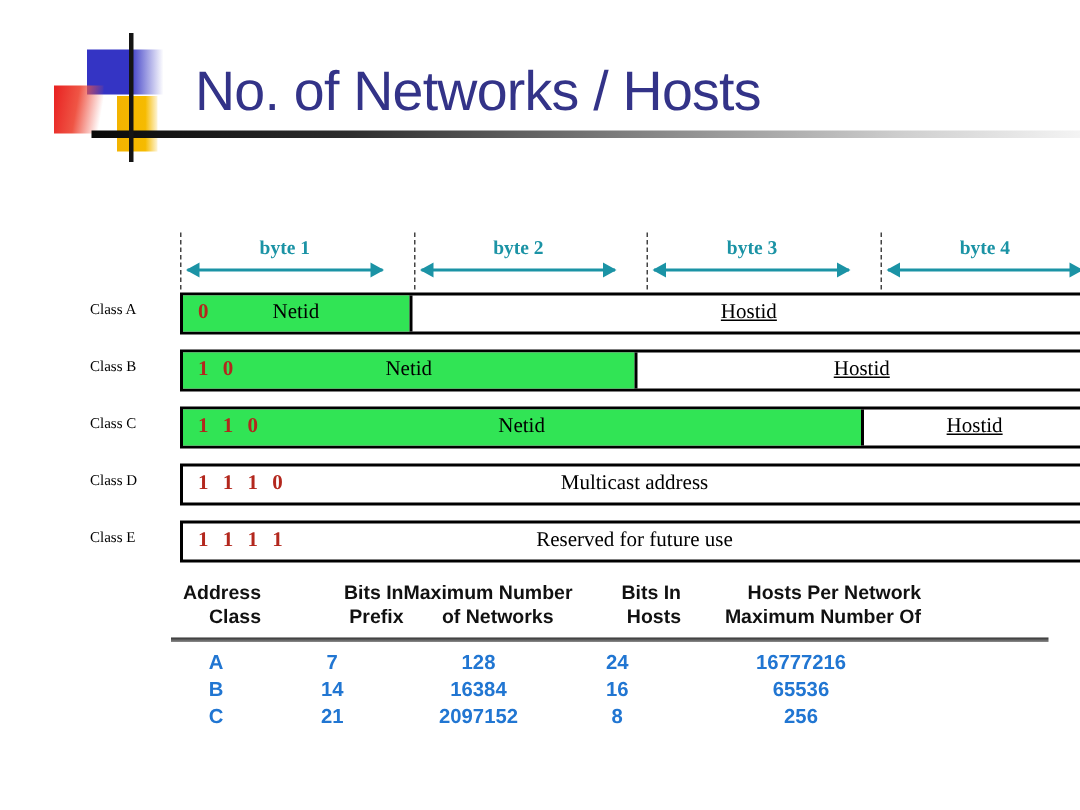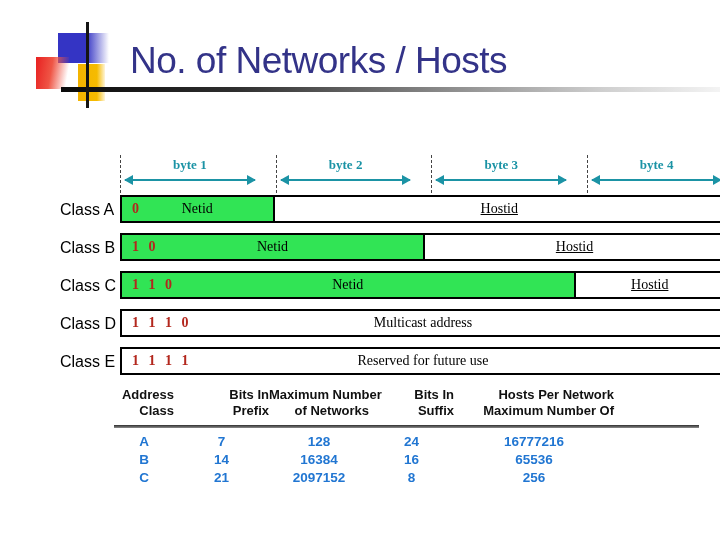--- a/index.html
+++ b/index.html
@@ -30,21 +30,21 @@
     font-size:13px; color:#1b93a5; padding-top:2px; }
   .arrow { position:absolute; left:4px; right:4px; top:24px; height:2px; background:#1b93a5; }
   .arrow::before { content:""; position:absolute; left:-1px; top:-4px;
     border-top:5px solid transparent; border-bottom:5px solid transparent; border-right:9px solid #1b93a5; }
   .arrow::after  { content:""; position:absolute; right:-1px; top:-4px;
     border-top:5px solid transparent; border-bottom:5px solid transparent; border-left:9px solid #1b93a5; }
 
   
   .class-row { position:absolute; left:0; width:720px; height:28px; }
   .class-label { position:absolute; left:24px; top:6px;
-    font-family:Liberation Sans, sans-serif; font-size:16px; color:#000; }
+    font-family:Liberation Serif, serif; font-size:10px; color:#000; }
   .class-box { position:absolute; left:84px; top:0; width:606px; height:28px;
     border:2px solid #000; box-sizing:border-box; display:flex; background:#fff; }
   .seg { position:relative; display:flex; align-items:center; justify-content:center;
     font-family:"Liberation Serif",serif; font-size:14px; color:#000; box-sizing:border-box; }
   .seg.green { background:#31e455; }
   .seg.divl  { border-left:2px solid #000;text-decoration:underline; }
   .w25{width:25%} .w50{width:50%} .w75{width:75%} .w100{width:100%}
   .bits { position:absolute; left:10px; top:50%; transform:translateY(-50%);
     font-family:"Liberation Serif",serif; font-weight:bold; font-size:14px;
     color:#b3271d; letter-spacing:3px; white-space:nowrap; }
@@ -162,21 +162,21 @@
       <div class="th">
         <div>Bits In</div>
         <div>Prefix</div>
       </div>
       <div class="th">
         <div>Maximum Number</div>
         <div>of Networks</div>
       </div>
       <div class="th">
         <div>Bits In</div>
-        <div>Suffix</div>
+        <div>Hosts</div>
       </div>
       <div class="th">
         <div>Hosts Per Network</div>
         <div>Maximum Number Of</div>
       </div>
     </div>
     <div class="tline"></div>
     <div class="tbody">
       <div class="trow">
         <div class="td">A</div>

